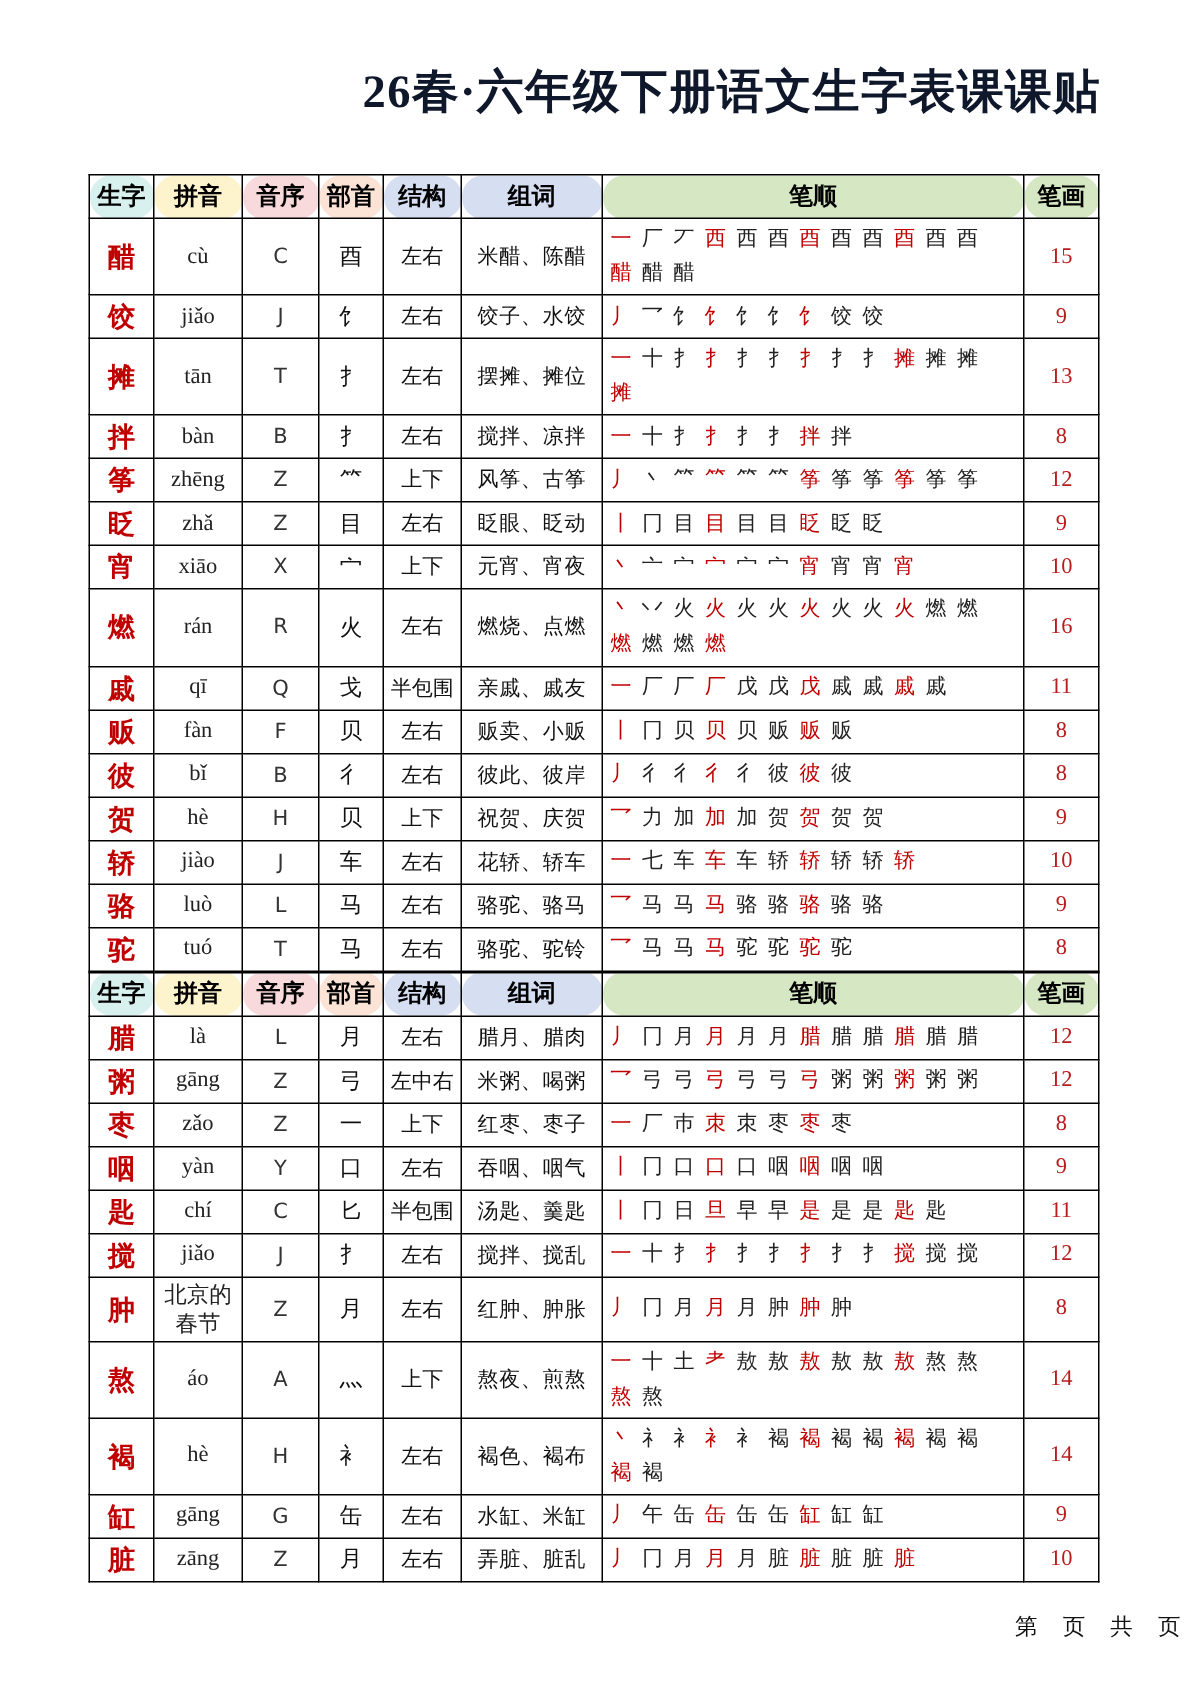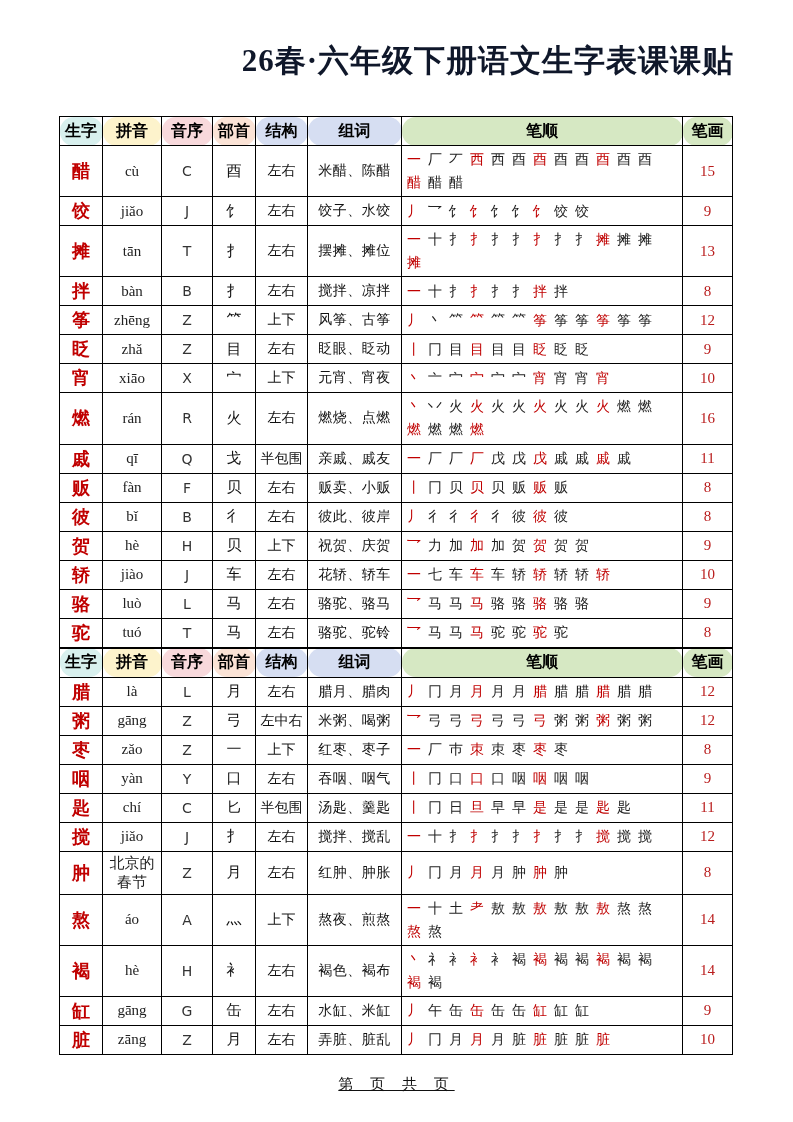--- a/index.html
+++ b/index.html
@@ -82,26 +82,25 @@
   td.c-count{
     font-family:Liberation Serif, serif;
     font-size:15px;
     color:#b91c1c;
   }
   tbody tr{height:27px;}
   .page-footer{
     position:absolute;
     left:0;right:0;
     bottom:28px;
-    text-align:center;
+    text-align:right;
     font-size:15px;
     letter-spacing:6px;
     color:#111;
     font-family:"DejaVu Sans", sans-serif;
-    text-decoration:underline;
   }
 </style>
 </head>
 <body>
 
 <div class="sheet">
 
   <h1 class="doc-title">26春·六年级下册语文生字表课课贴</h1>
 
 

